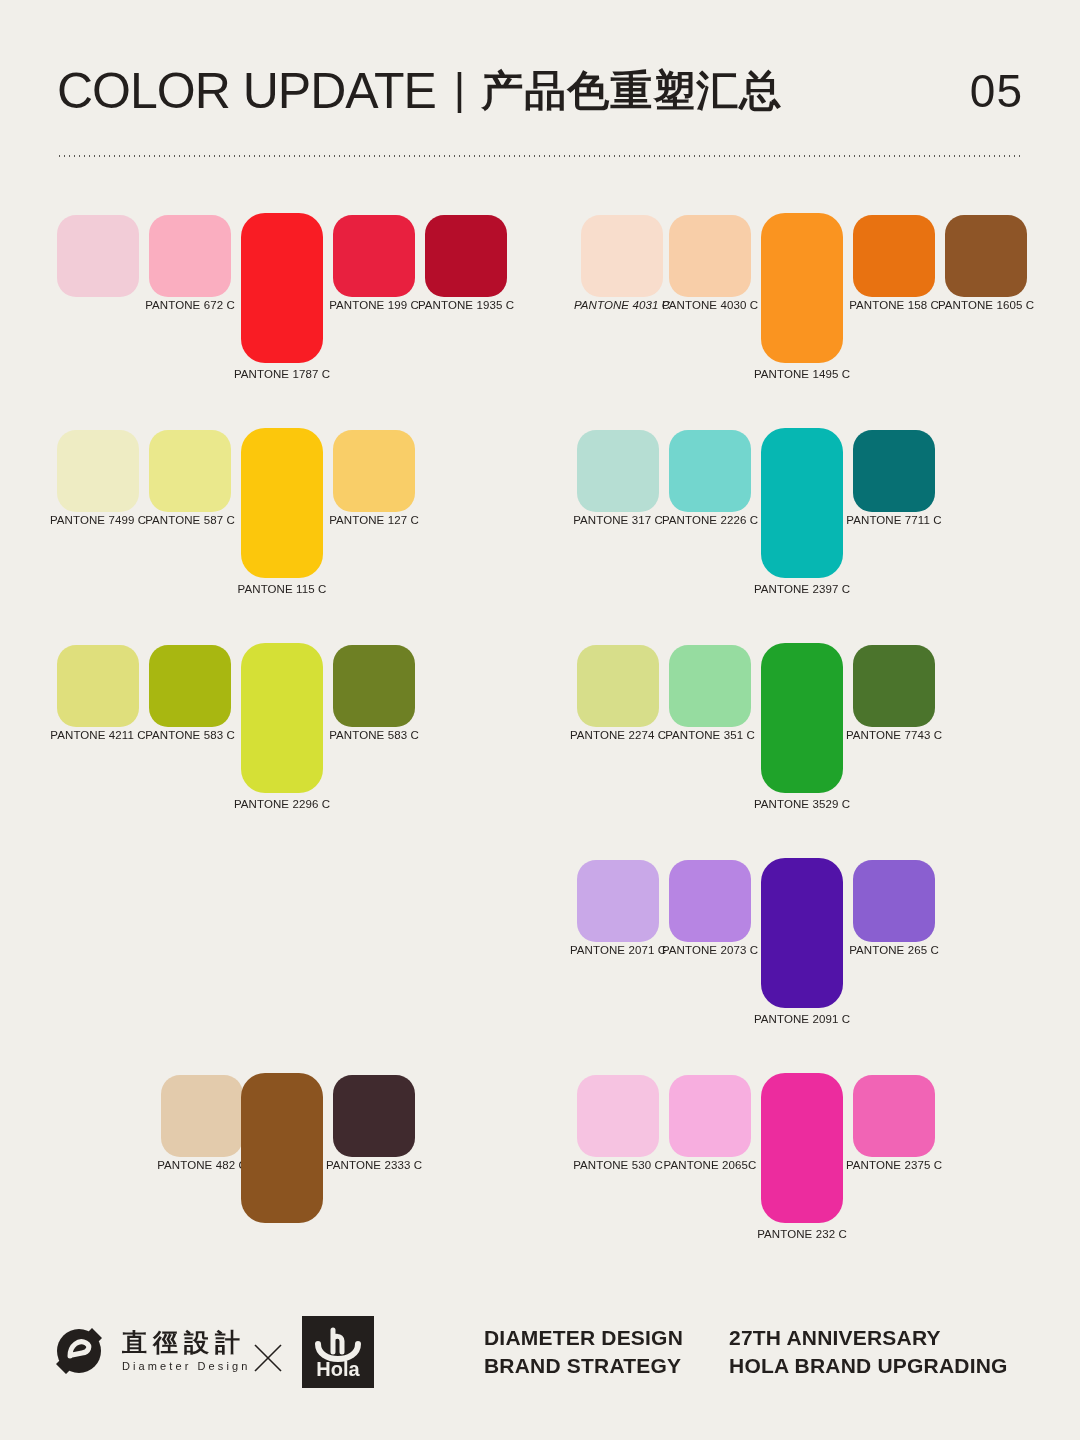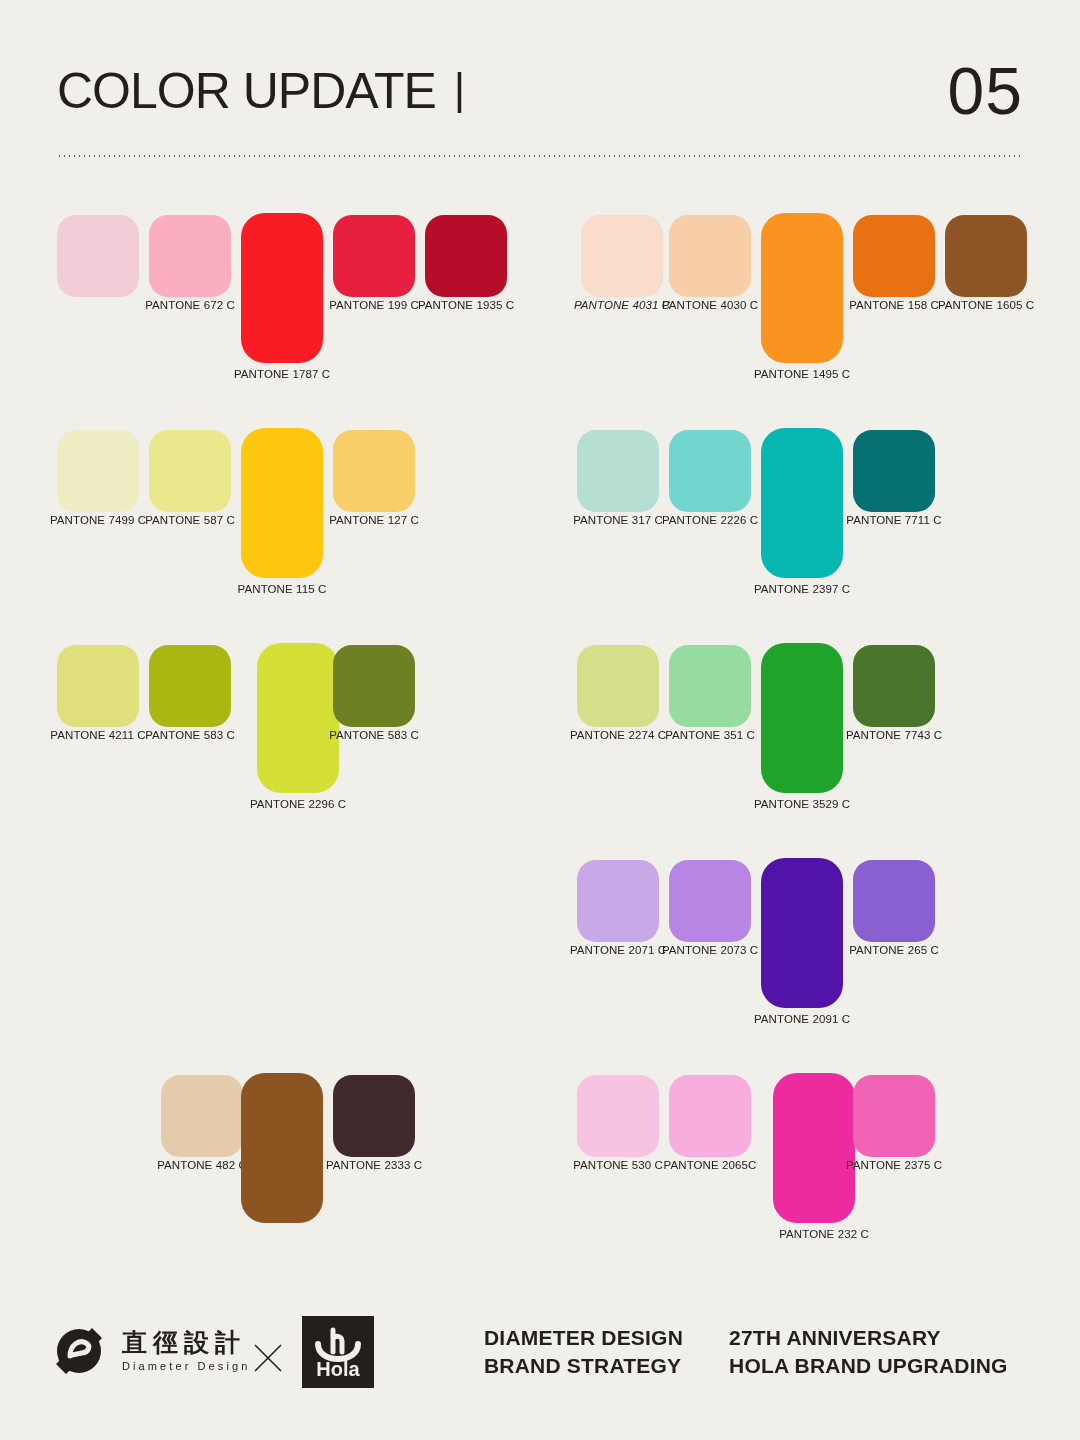--- a/index.html
+++ b/index.html
@@ -25,21 +25,21 @@
   }
   .title-div{
     font-size:44px;font-weight:300;line-height:1;margin:0 16px 0 18px;color:#231f1d;
     position:relative;top:-2px;
   }
   .title-cn{
     font-size:42px;font-weight:700;letter-spacing:1px;line-height:1;
     white-space:nowrap;color:#231f1d;
   }
   .page-num{
-    font-size:66px;font-weight:400;line-height:1;letter-spacing:1px;color:#231f1d;
+    font-size:46px;font-weight:400;line-height:1;letter-spacing:1px;color:#231f1d;
   }
   .divider{
     position:absolute;left:57px;top:155px;width:966px;height:2px;
     background-image:radial-gradient(circle, #5c5a56 0.9px, rgba(0,0,0,0) 1px);
     background-size:5px 2px;background-repeat:repeat-x;
   }
   
   .palette{
     position:absolute;left:0;top:196px;width:1080px;
   }
@@ -101,20 +101,21 @@
   }
 </style>
 </head>
 <body>
 
 <div class="header">
   <div class="title-row">
     <div class="title-left">
       <span class="title-en">COLOR UPDATE</span>
       <span class="title-div">|</span>
+      <span class="title-cn">产品色重塑汇总</span>
     </div>
     <span class="page-num">05</span>
   </div>
 </div>
 <div class="divider"></div>
 
 <div class="palette" id="palette">
     <div class="band">
       <div class="col left">
         <div class="slot" style="left: 0px;">
@@ -203,21 +204,21 @@
     <div class="band">
       <div class="col left">
         <div class="slot" style="left: 0px;">
           <div class="chip" style="background: rgb(223, 223, 124);"></div>
           <div class="lbl">PANTONE 4211 C</div>
         </div>
         <div class="slot" style="left: 92px;">
           <div class="chip" style="background: rgb(168, 183, 17);"></div>
           <div class="lbl">PANTONE 583 C</div>
         </div>
-        <div class="slot" style="left: 200px;">
+        <div class="slot" style="left: 184px;">
           <div class="chip tall" style="background: rgb(213, 224, 54);"></div>
           <div class="lbl tall">PANTONE 2296 C</div>
         </div>
         <div class="slot" style="left: 276px;">
           <div class="chip" style="background: rgb(110, 128, 36);"></div>
           <div class="lbl">PANTONE 583 C</div>
         </div>
         <div class="slot" style="left: 368px;"></div>
       </div>
       <div class="col right">
@@ -279,21 +280,21 @@
       </div>
       <div class="col right">
         <div class="slot" style="left: 0px;">
           <div class="chip" style="background: rgb(246, 195, 225);"></div>
           <div class="lbl">PANTONE 530 C</div>
         </div>
         <div class="slot" style="left: 92px;">
           <div class="chip" style="background: rgb(247, 174, 223);"></div>
           <div class="lbl">PANTONE 2065C</div>
         </div>
-        <div class="slot" style="left: 196px; padding-left: 20px;">
+        <div class="slot" style="left: 184px;">
           <div class="chip tall" style="background: rgb(236, 44, 158);"></div>
           <div class="lbl tall">PANTONE 232 C</div>
         </div>
         <div class="slot" style="left: 276px;">
           <div class="chip" style="background: rgb(241, 100, 181);"></div>
           <div class="lbl">PANTONE 2375 C</div>
         </div>
         <div class="slot" style="left: 368px;"></div>
       </div>
     </div>

